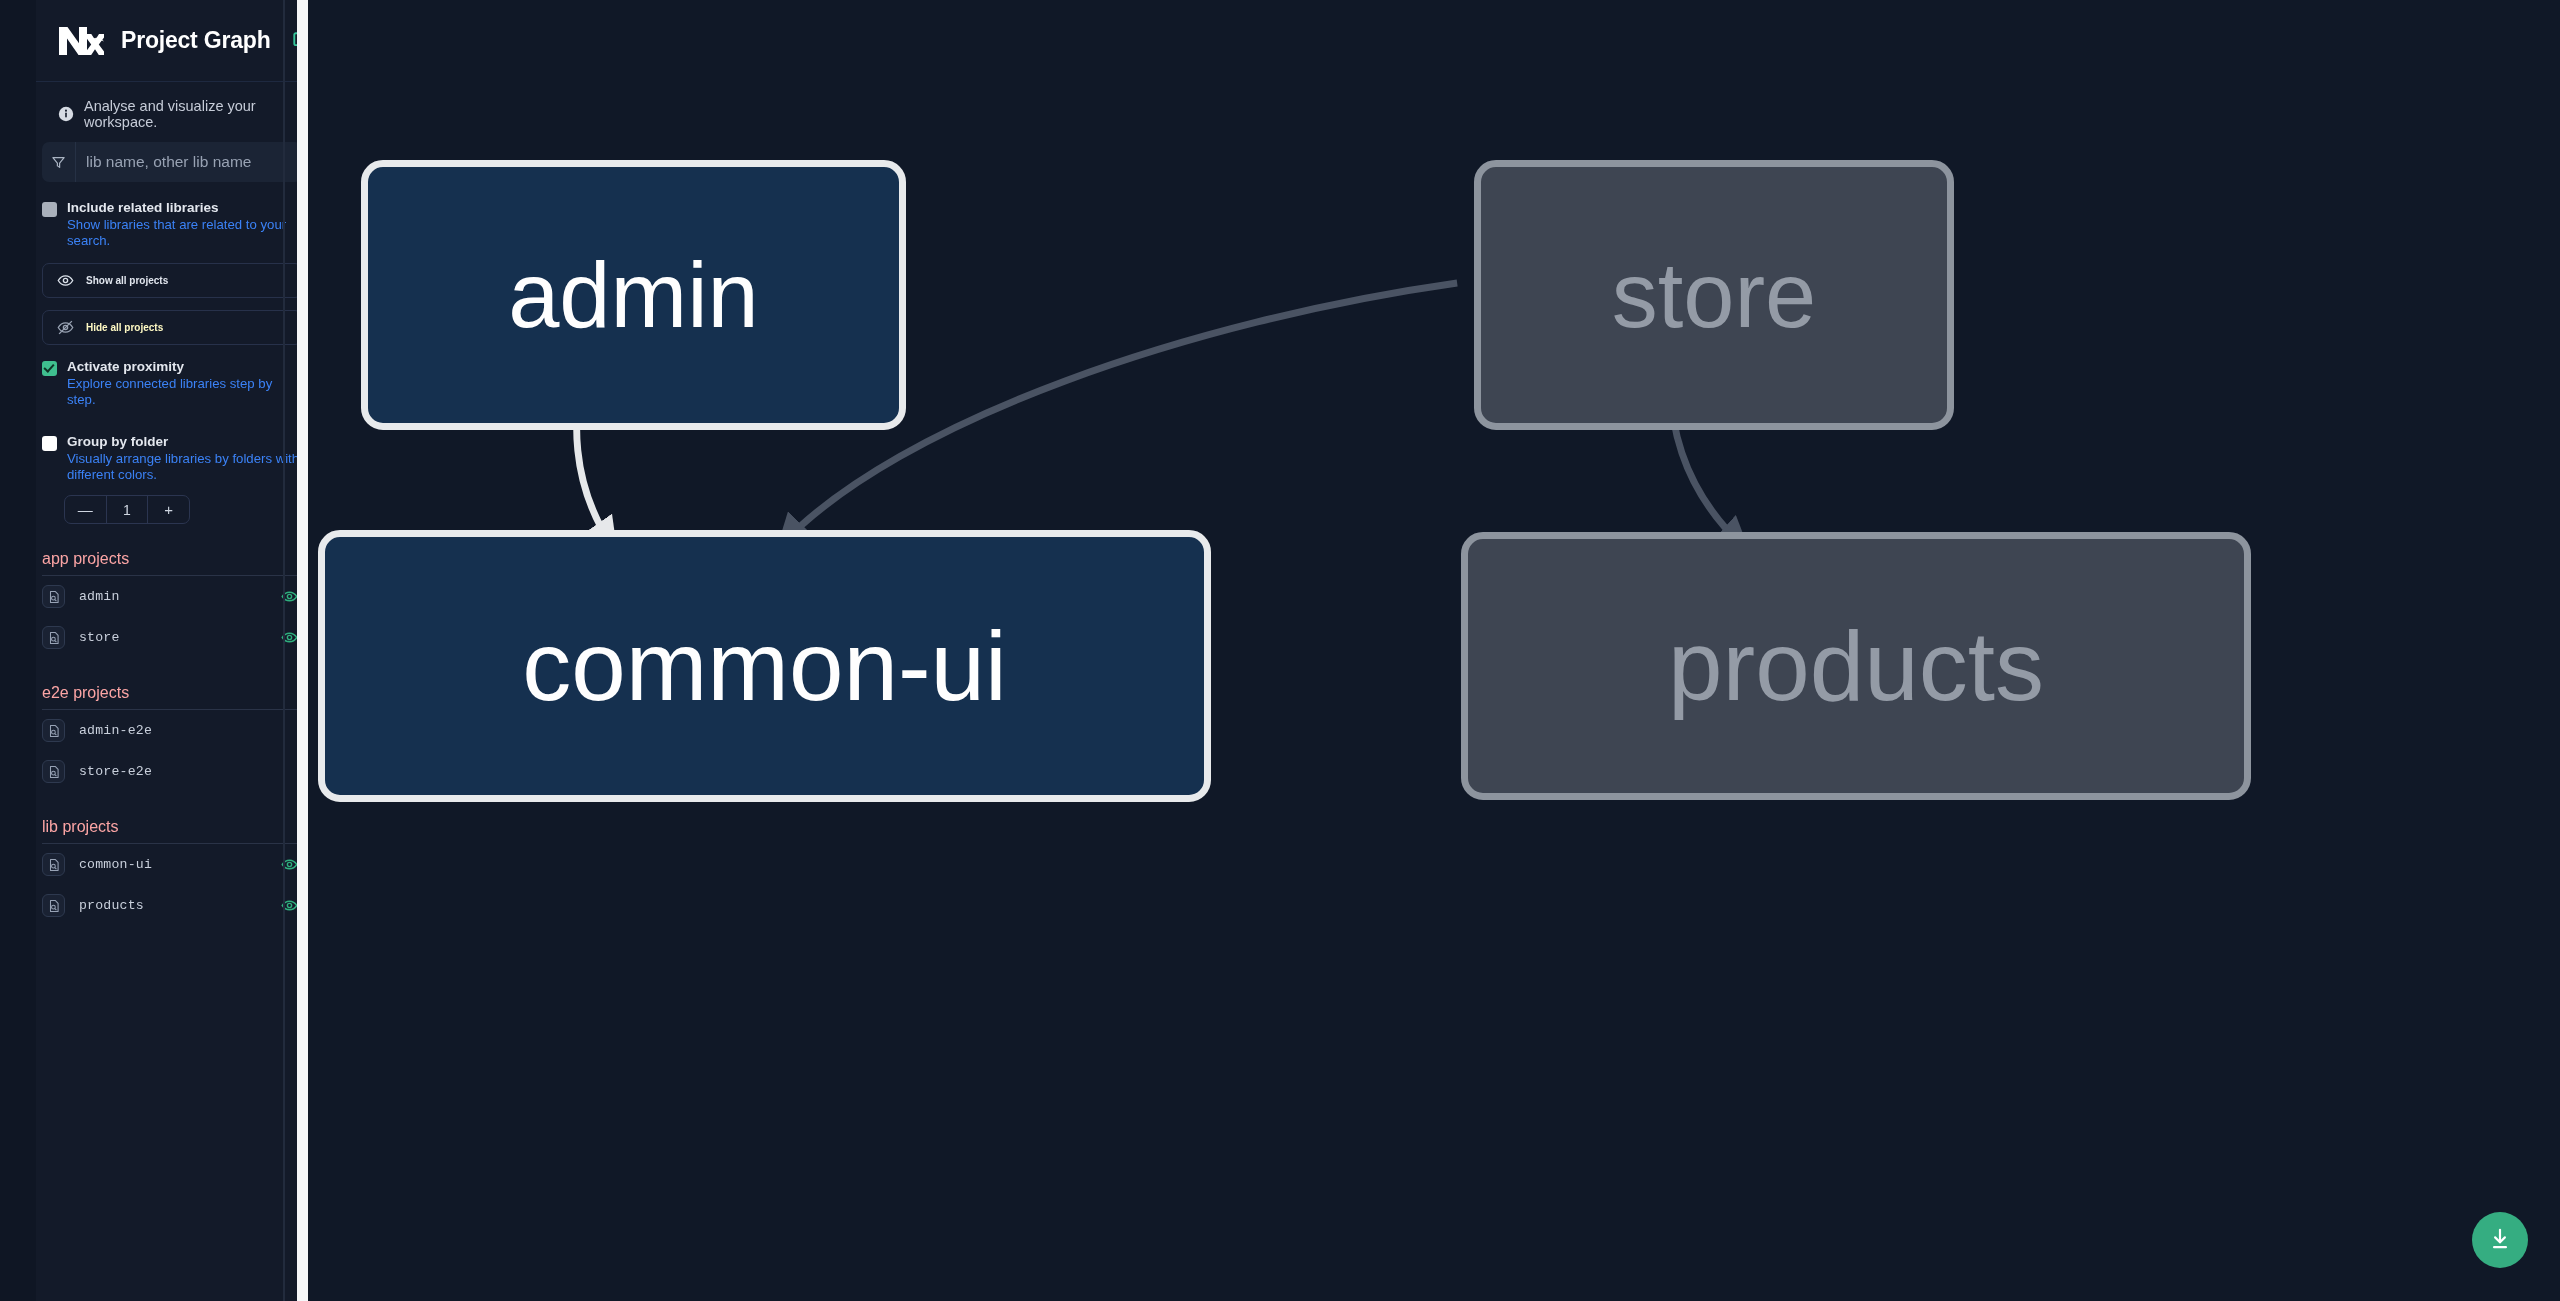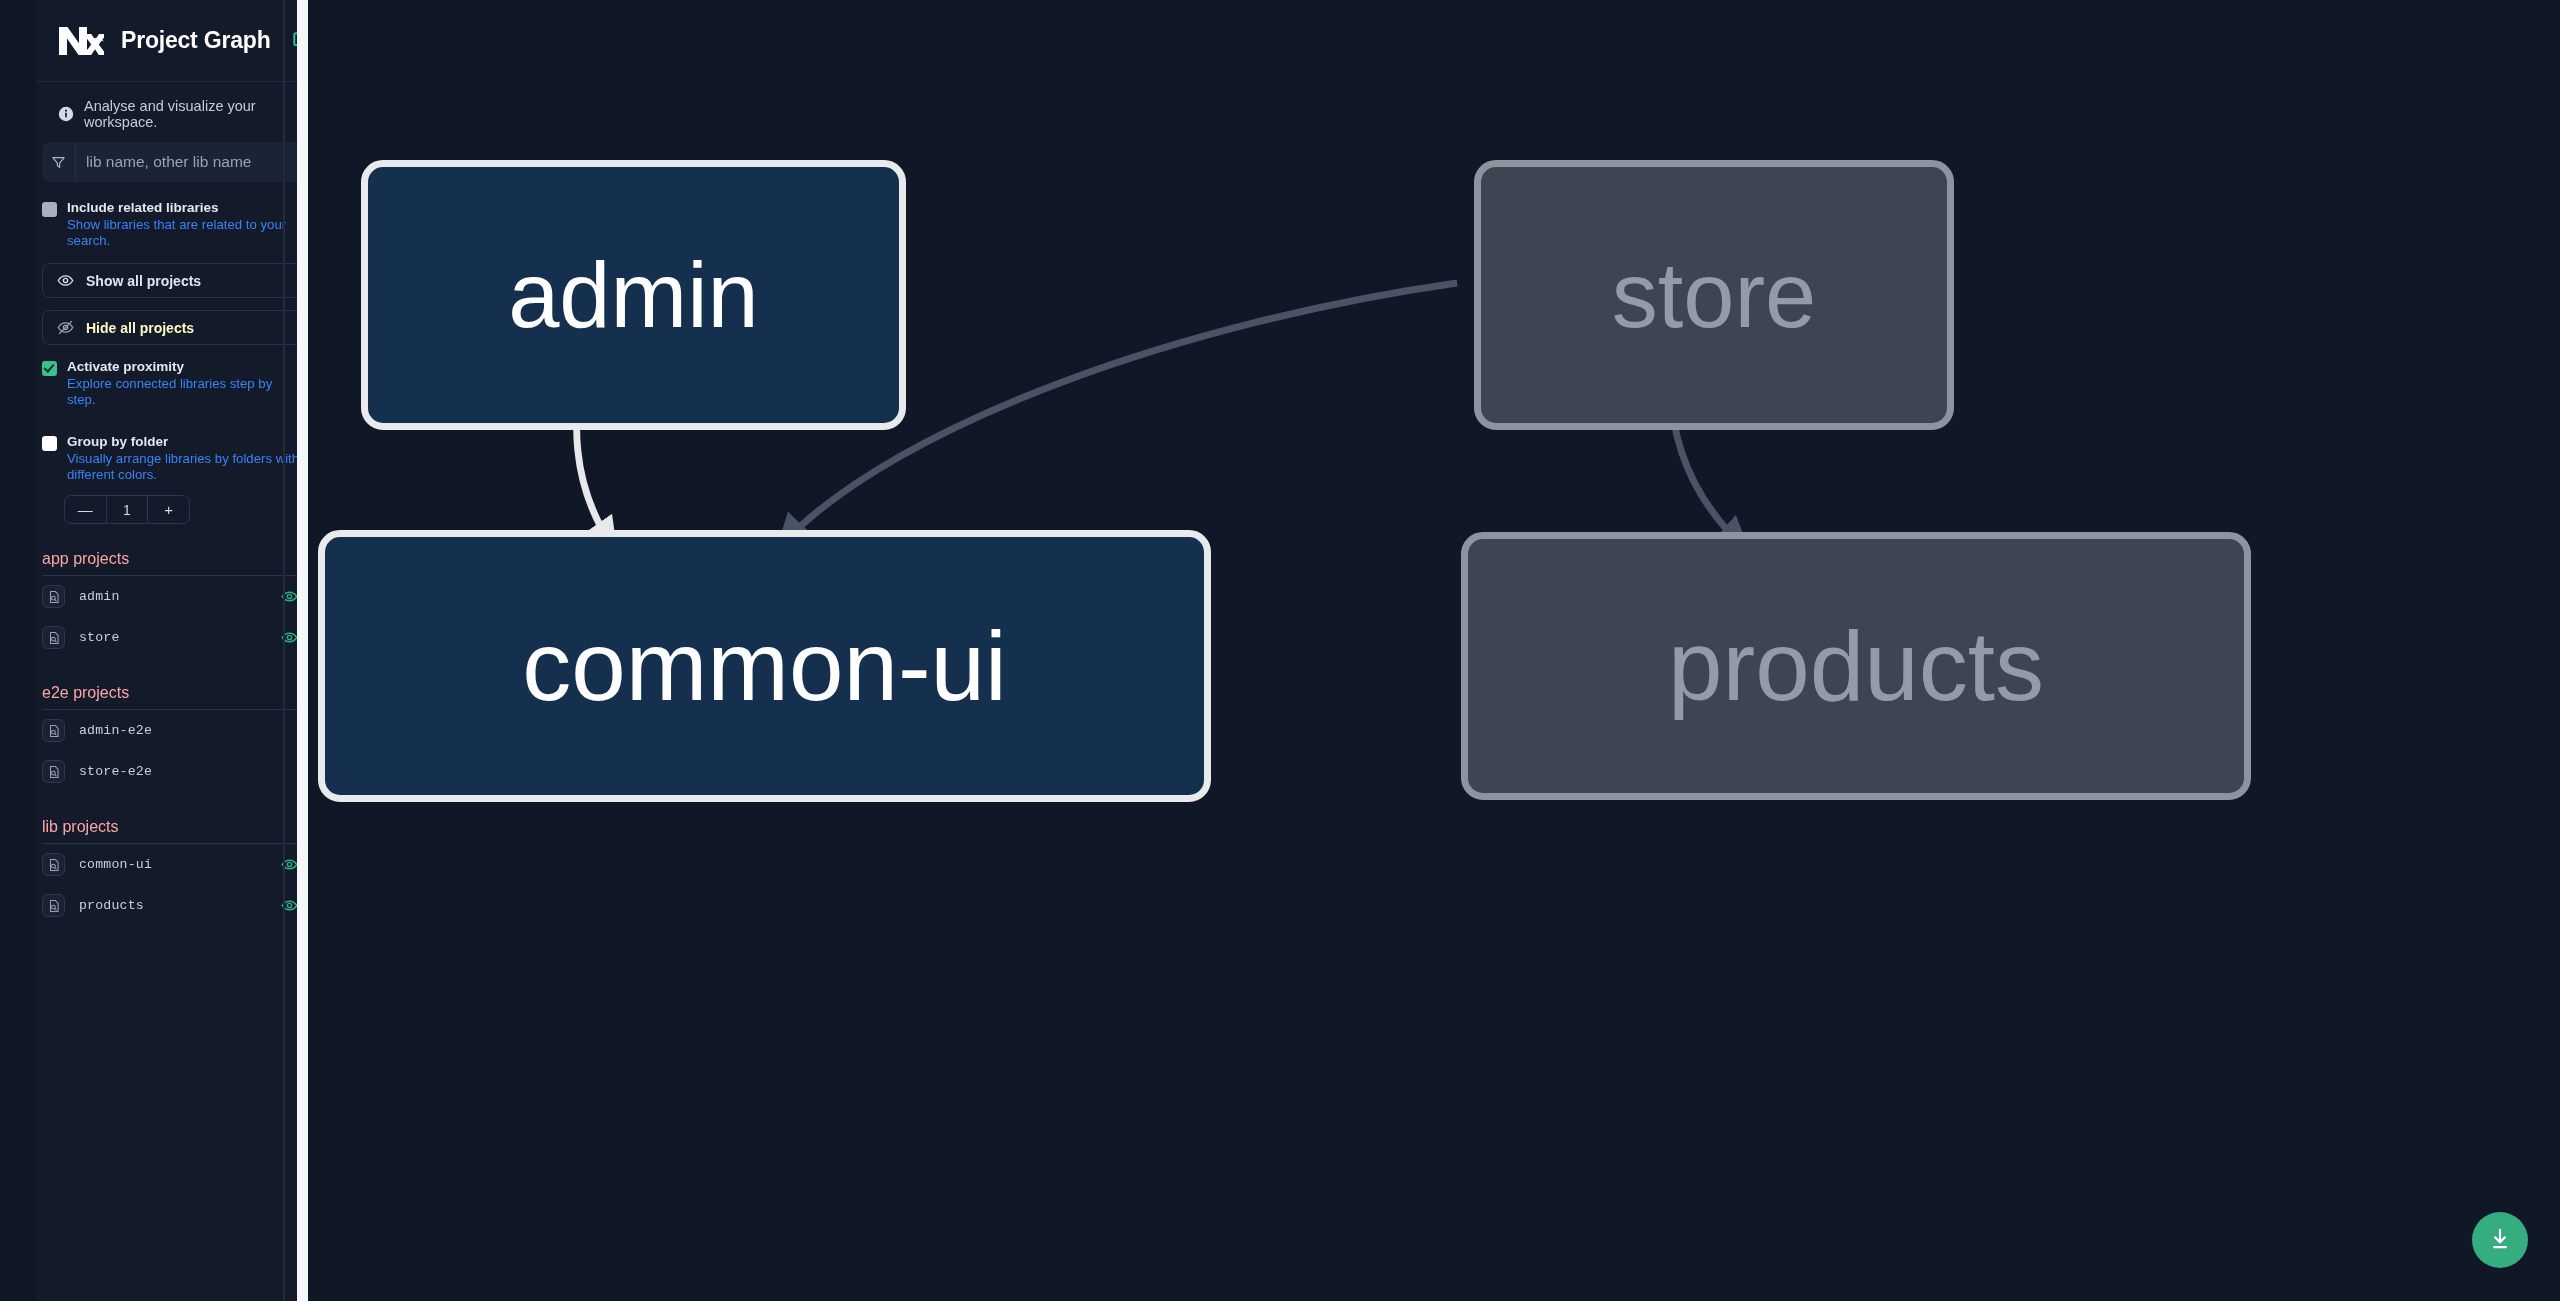--- a/index.html
+++ b/index.html
@@ -81,21 +81,21 @@
   .chk-desc { color: #3b82f6; font-size: 13.2px; line-height: 16px; margin-top: 1px; }
 
   .sb-btn {
     display: flex; align-items: center; gap: 12px;
     height: 35px; width: 100%;
     margin-top: 12px;
     background: #18213200;
     border: 1px solid #27314a;
     border-radius: 7px;
     padding: 0 14px;
-    color: #e1e6ee; font-size: 14px; font-weight: 700;
+    color: #e1e6ee; font-size: 10px; font-weight: 700;
     font-family: "Liberation Sans", sans-serif;
     cursor: pointer;
   }
   .sb-btn.dim { color: #fef9c3; }
   .sb-btn svg { flex: 0 0 17px; }
 
   .stepper {
     display: flex; margin: 10px 0 0 22px;
     border: 1px solid #2b3550; border-radius: 7px; overflow: hidden;
     width: 126px; height: 29px;

